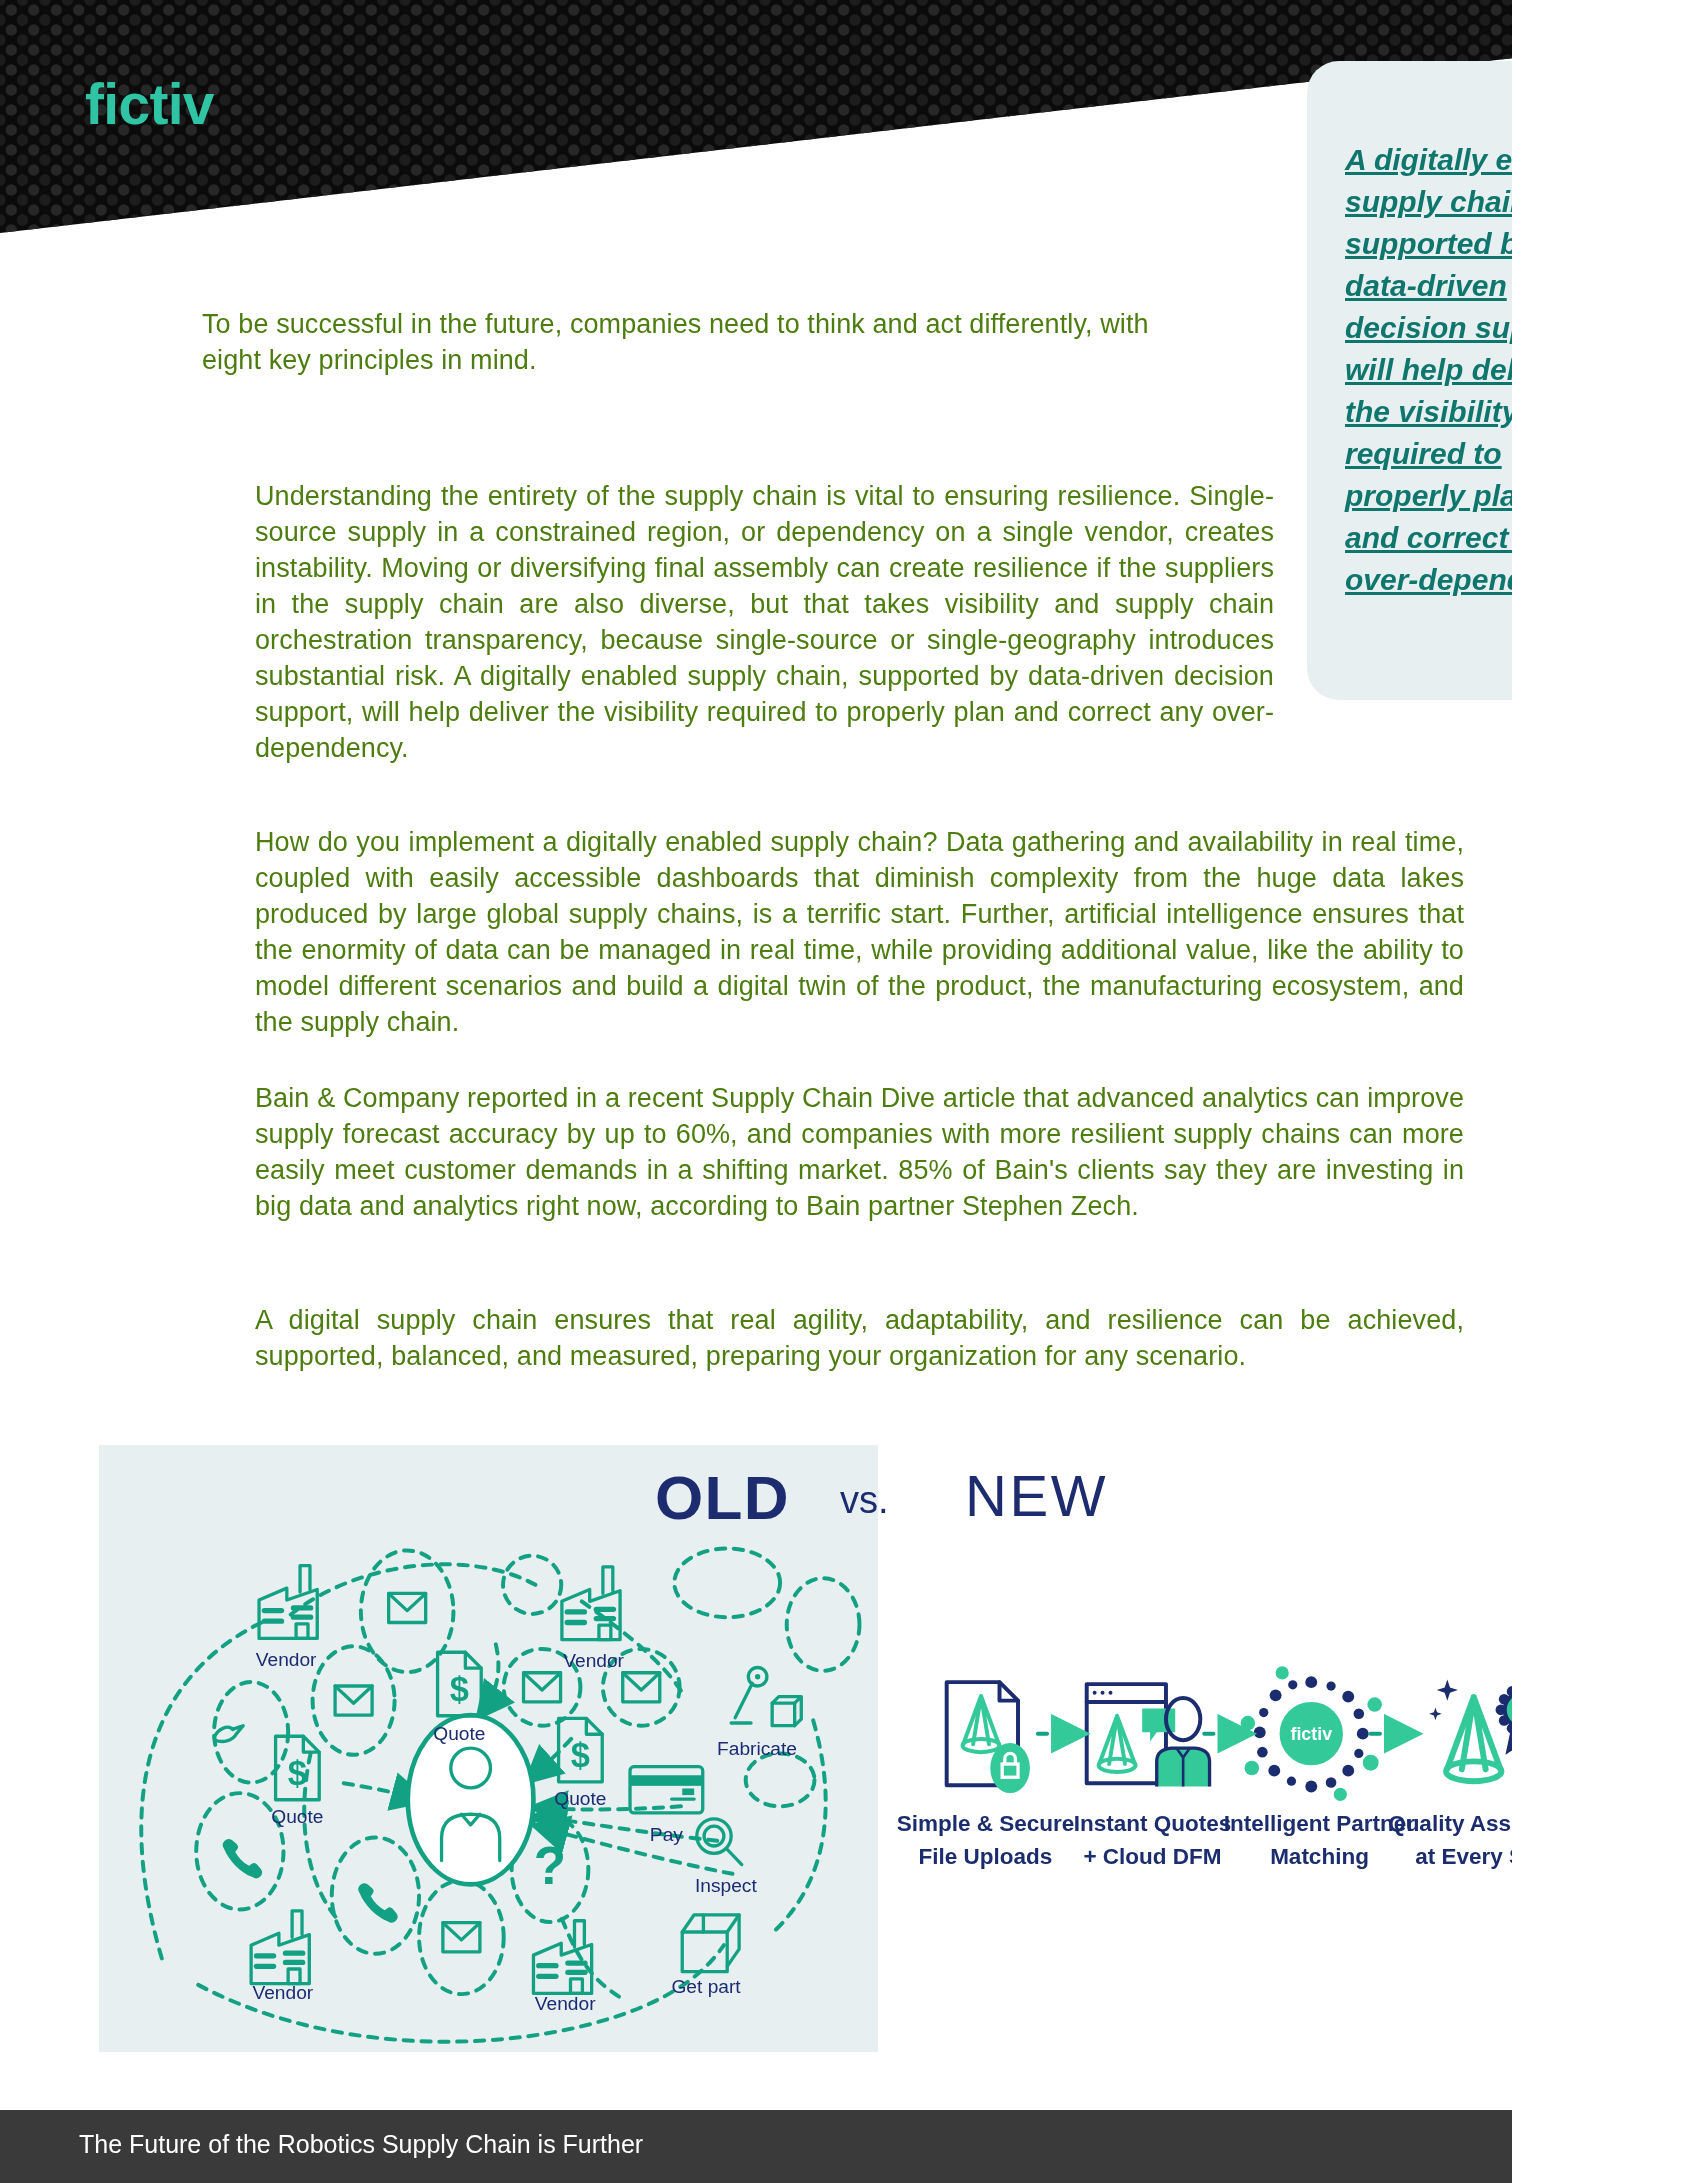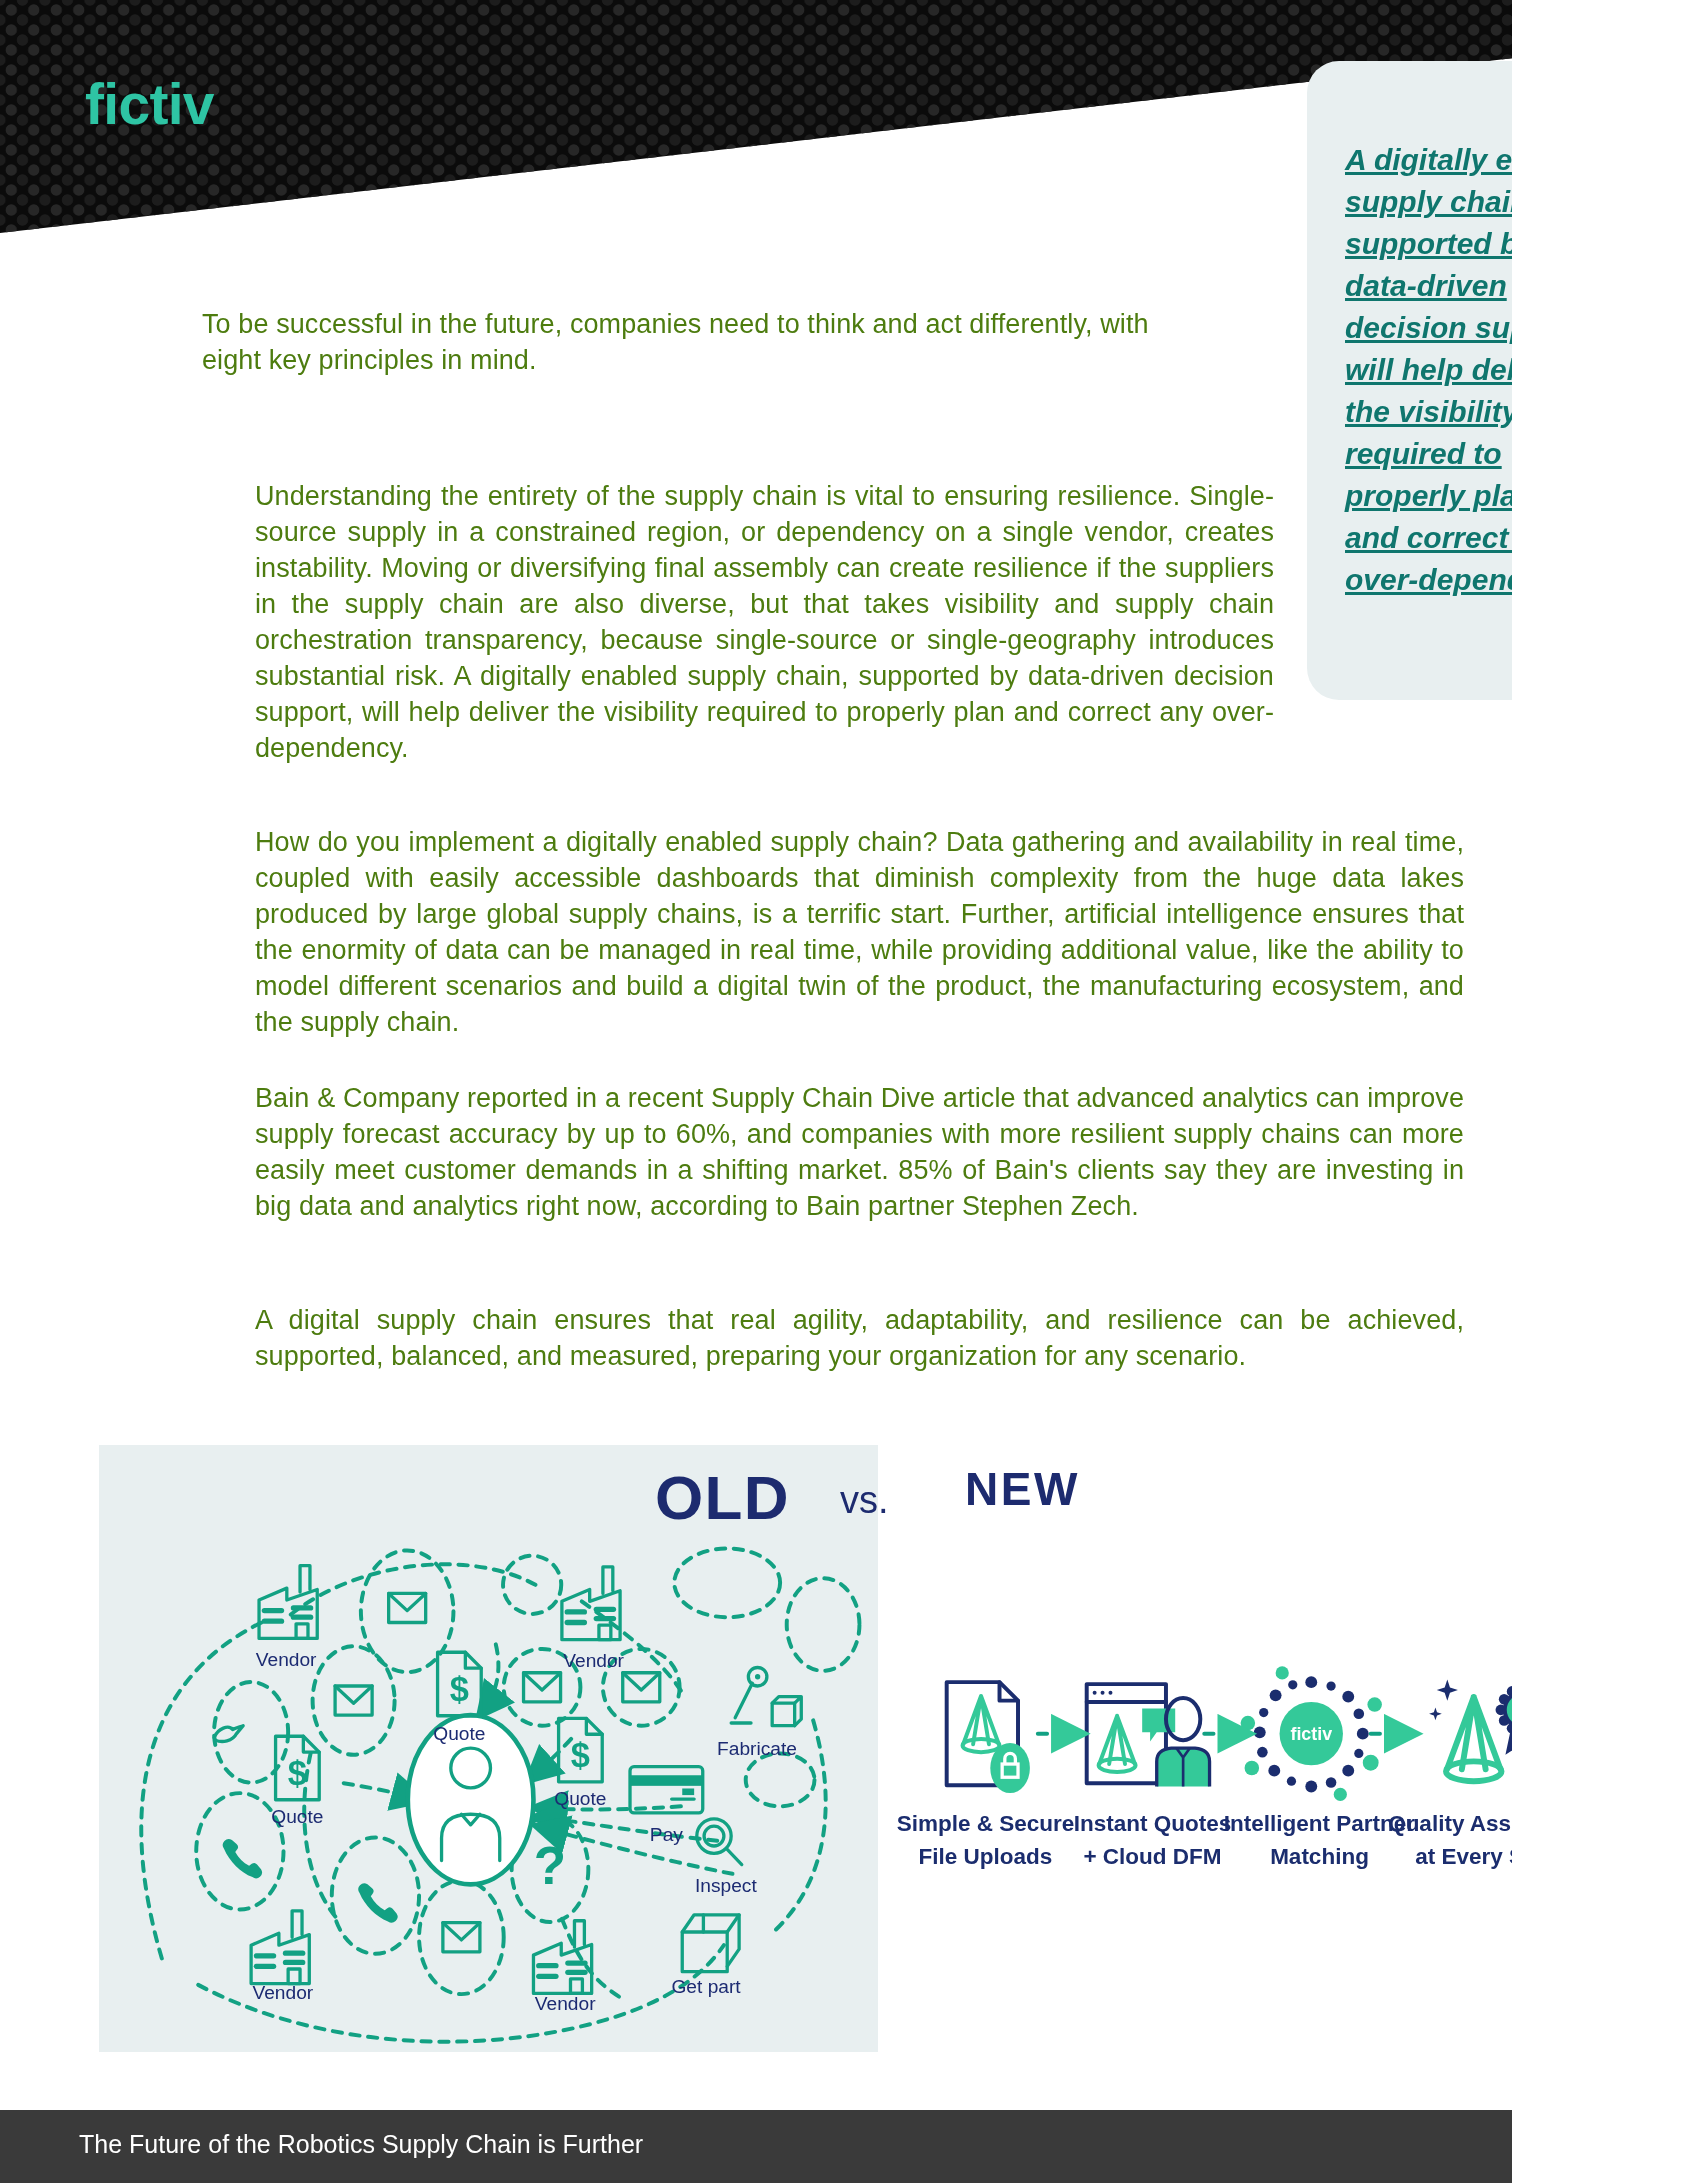--- a/index.html
+++ b/index.html
@@ -35,21 +35,21 @@
   #para2{left:255px;top:824px;width:1209px;text-align:justify;}
   #para3{left:255px;top:1080px;width:1209px;text-align:justify;}
   #para4{left:255px;top:1302px;width:1209px;text-align:justify;}
 
   
   #old-panel{position:absolute;left:99px;top:1445px;width:779px;height:607px;
     background:#e8eff0;}
   .vs-title{position:absolute;color:#1d2b6f;}
   #title-old{left:655px;top:1462px;font-size:62px;font-weight:bold;letter-spacing:1.3px;}
   #title-vs{left:840px;top:1479px;font-size:38px;font-weight:normal;}
-  #title-new{left:965px;top:1462px;font-size:46px;font-weight:bold;letter-spacing:2.6px;}
+  #title-new{left:965px;top:1462px;font-size:58px;font-weight:normal;letter-spacing:2.6px;}
   #old-svg{position:absolute;left:99px;top:1522px;}
   #new-svg{position:absolute;left:900px;top:1661px;}
   .step-label{position:absolute;width:225px;text-align:center;color:#1b2d6e;
     font-size:22.5px;font-weight:bold;line-height:33px;top:1807px;}
   #step-label-0{left:873px;} #step-label-1{left:1040px;}
   #step-label-2{left:1207px;} #step-label-3{left:1374px;}
 
   
   .t-stroke{stroke:#12a183;fill:none;stroke-width:5;stroke-linejoin:round;stroke-linecap:round;}
   .t-fill{fill:#12a183;stroke:none;}

